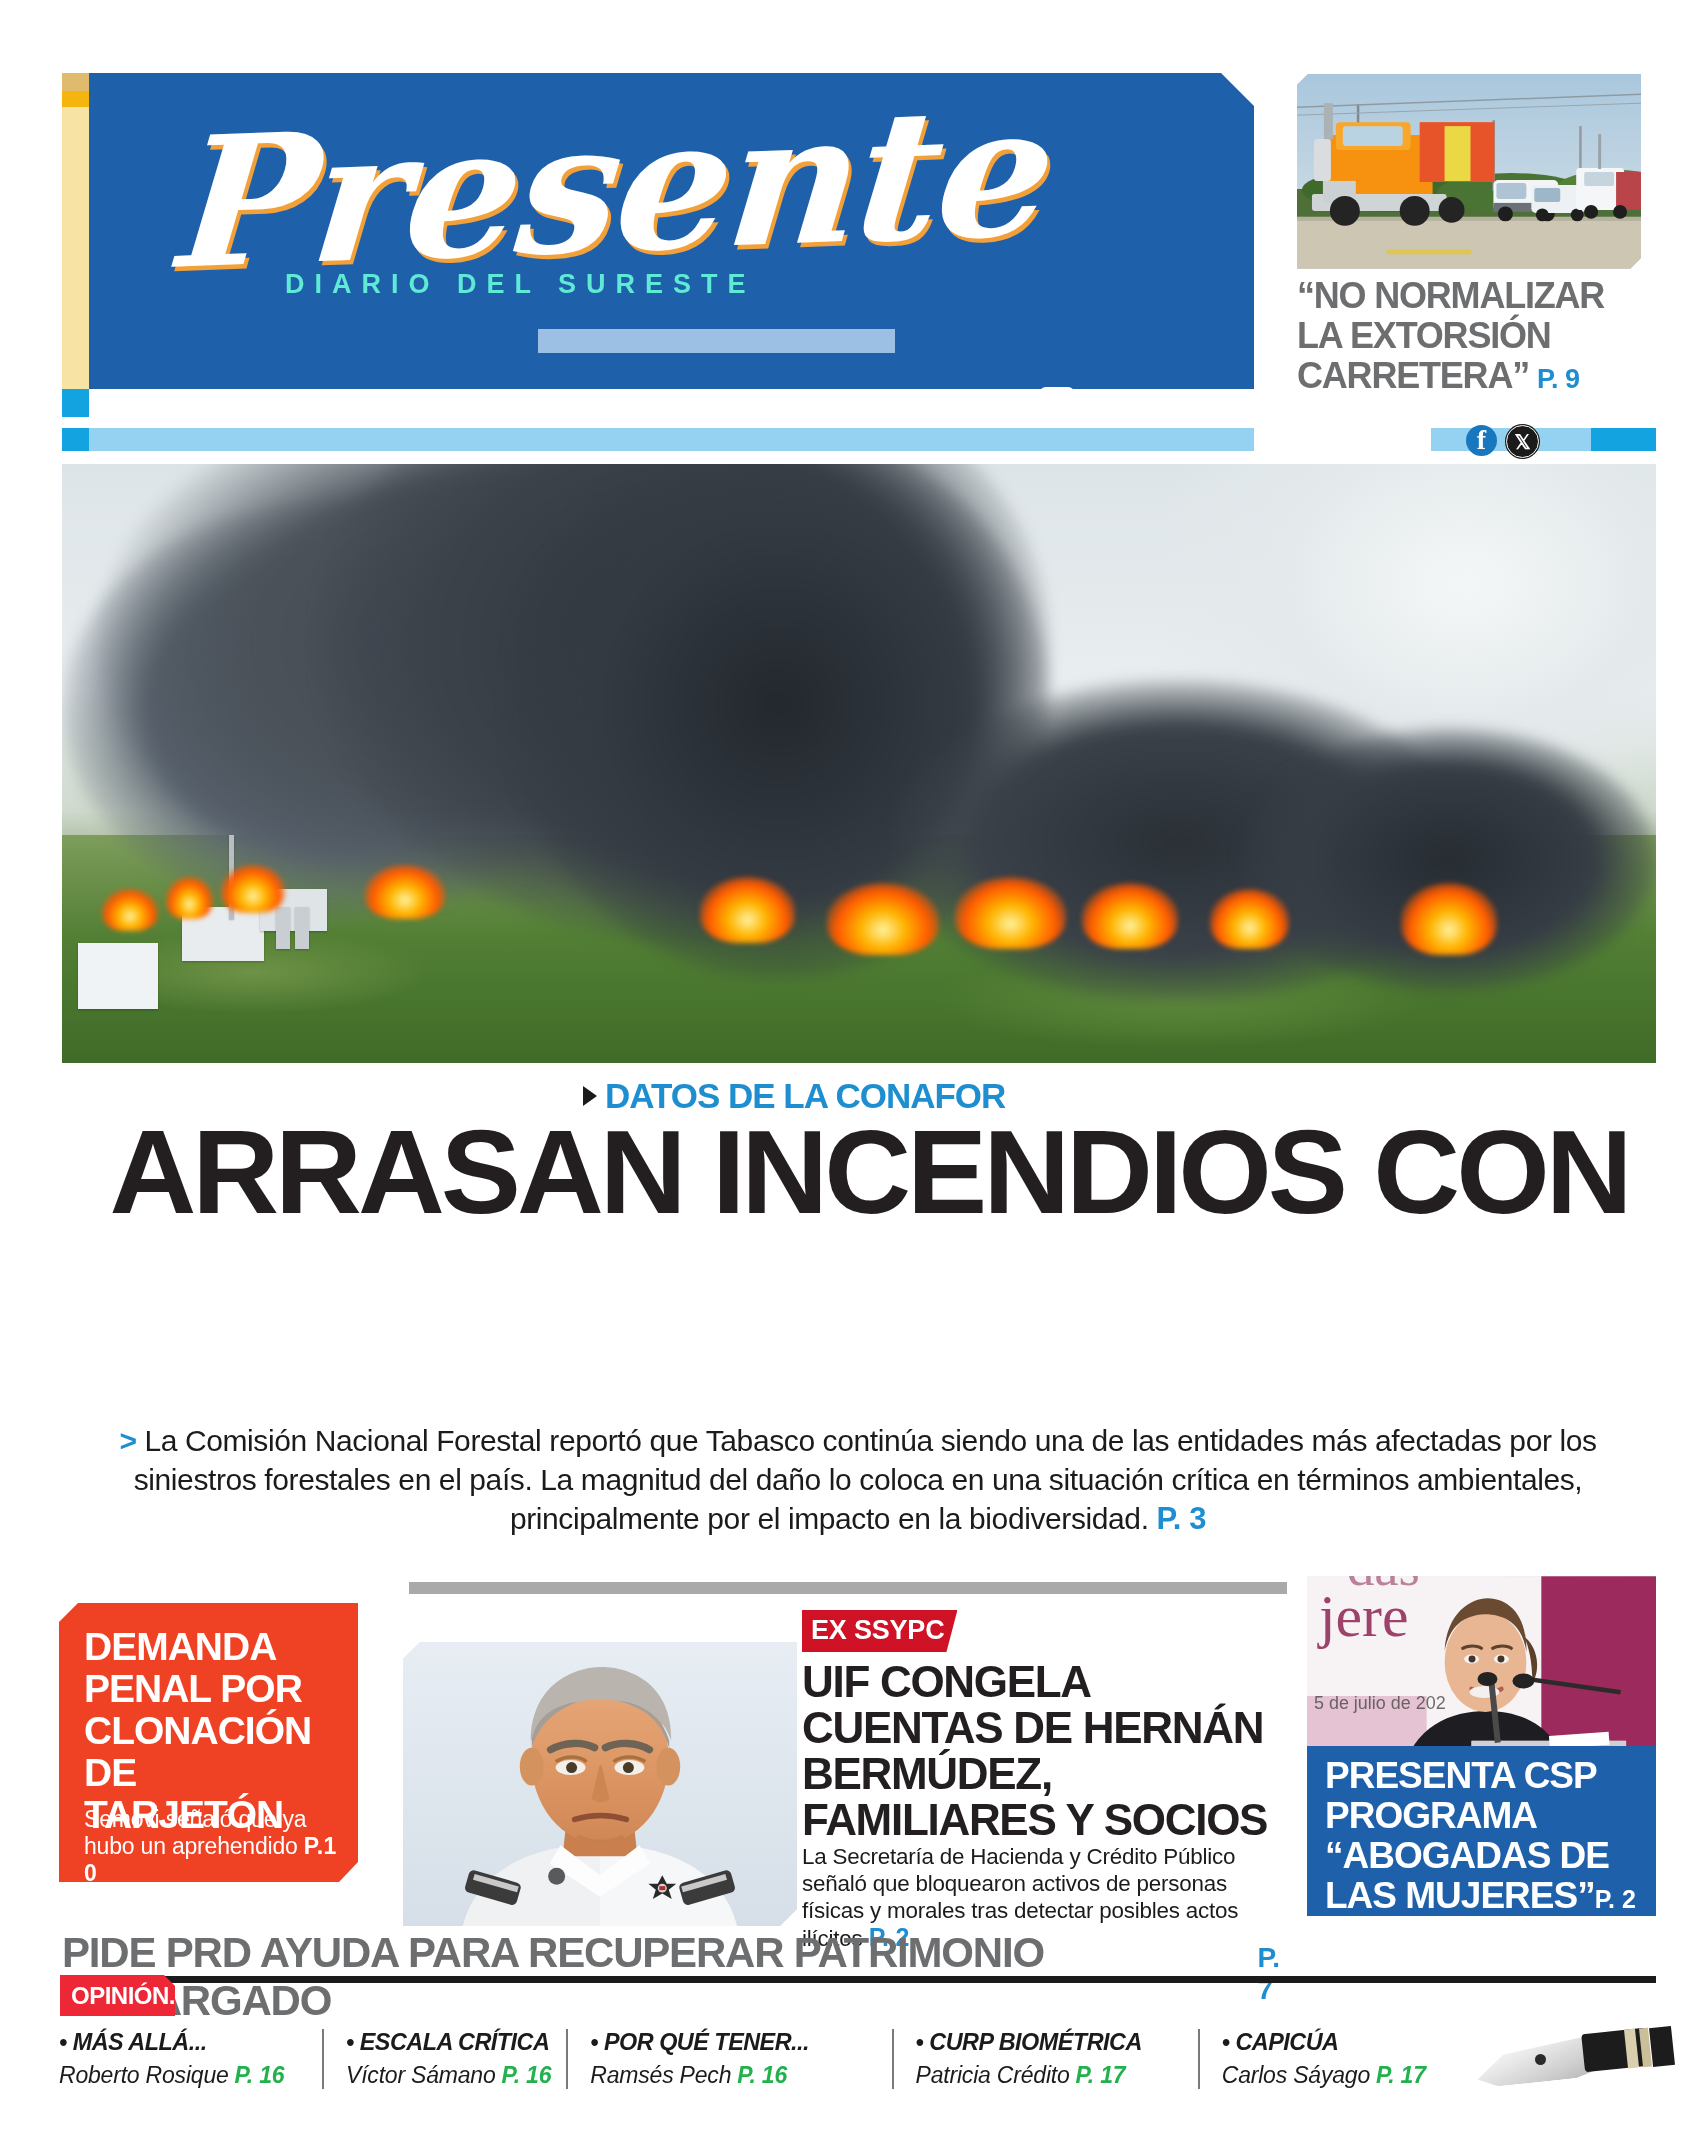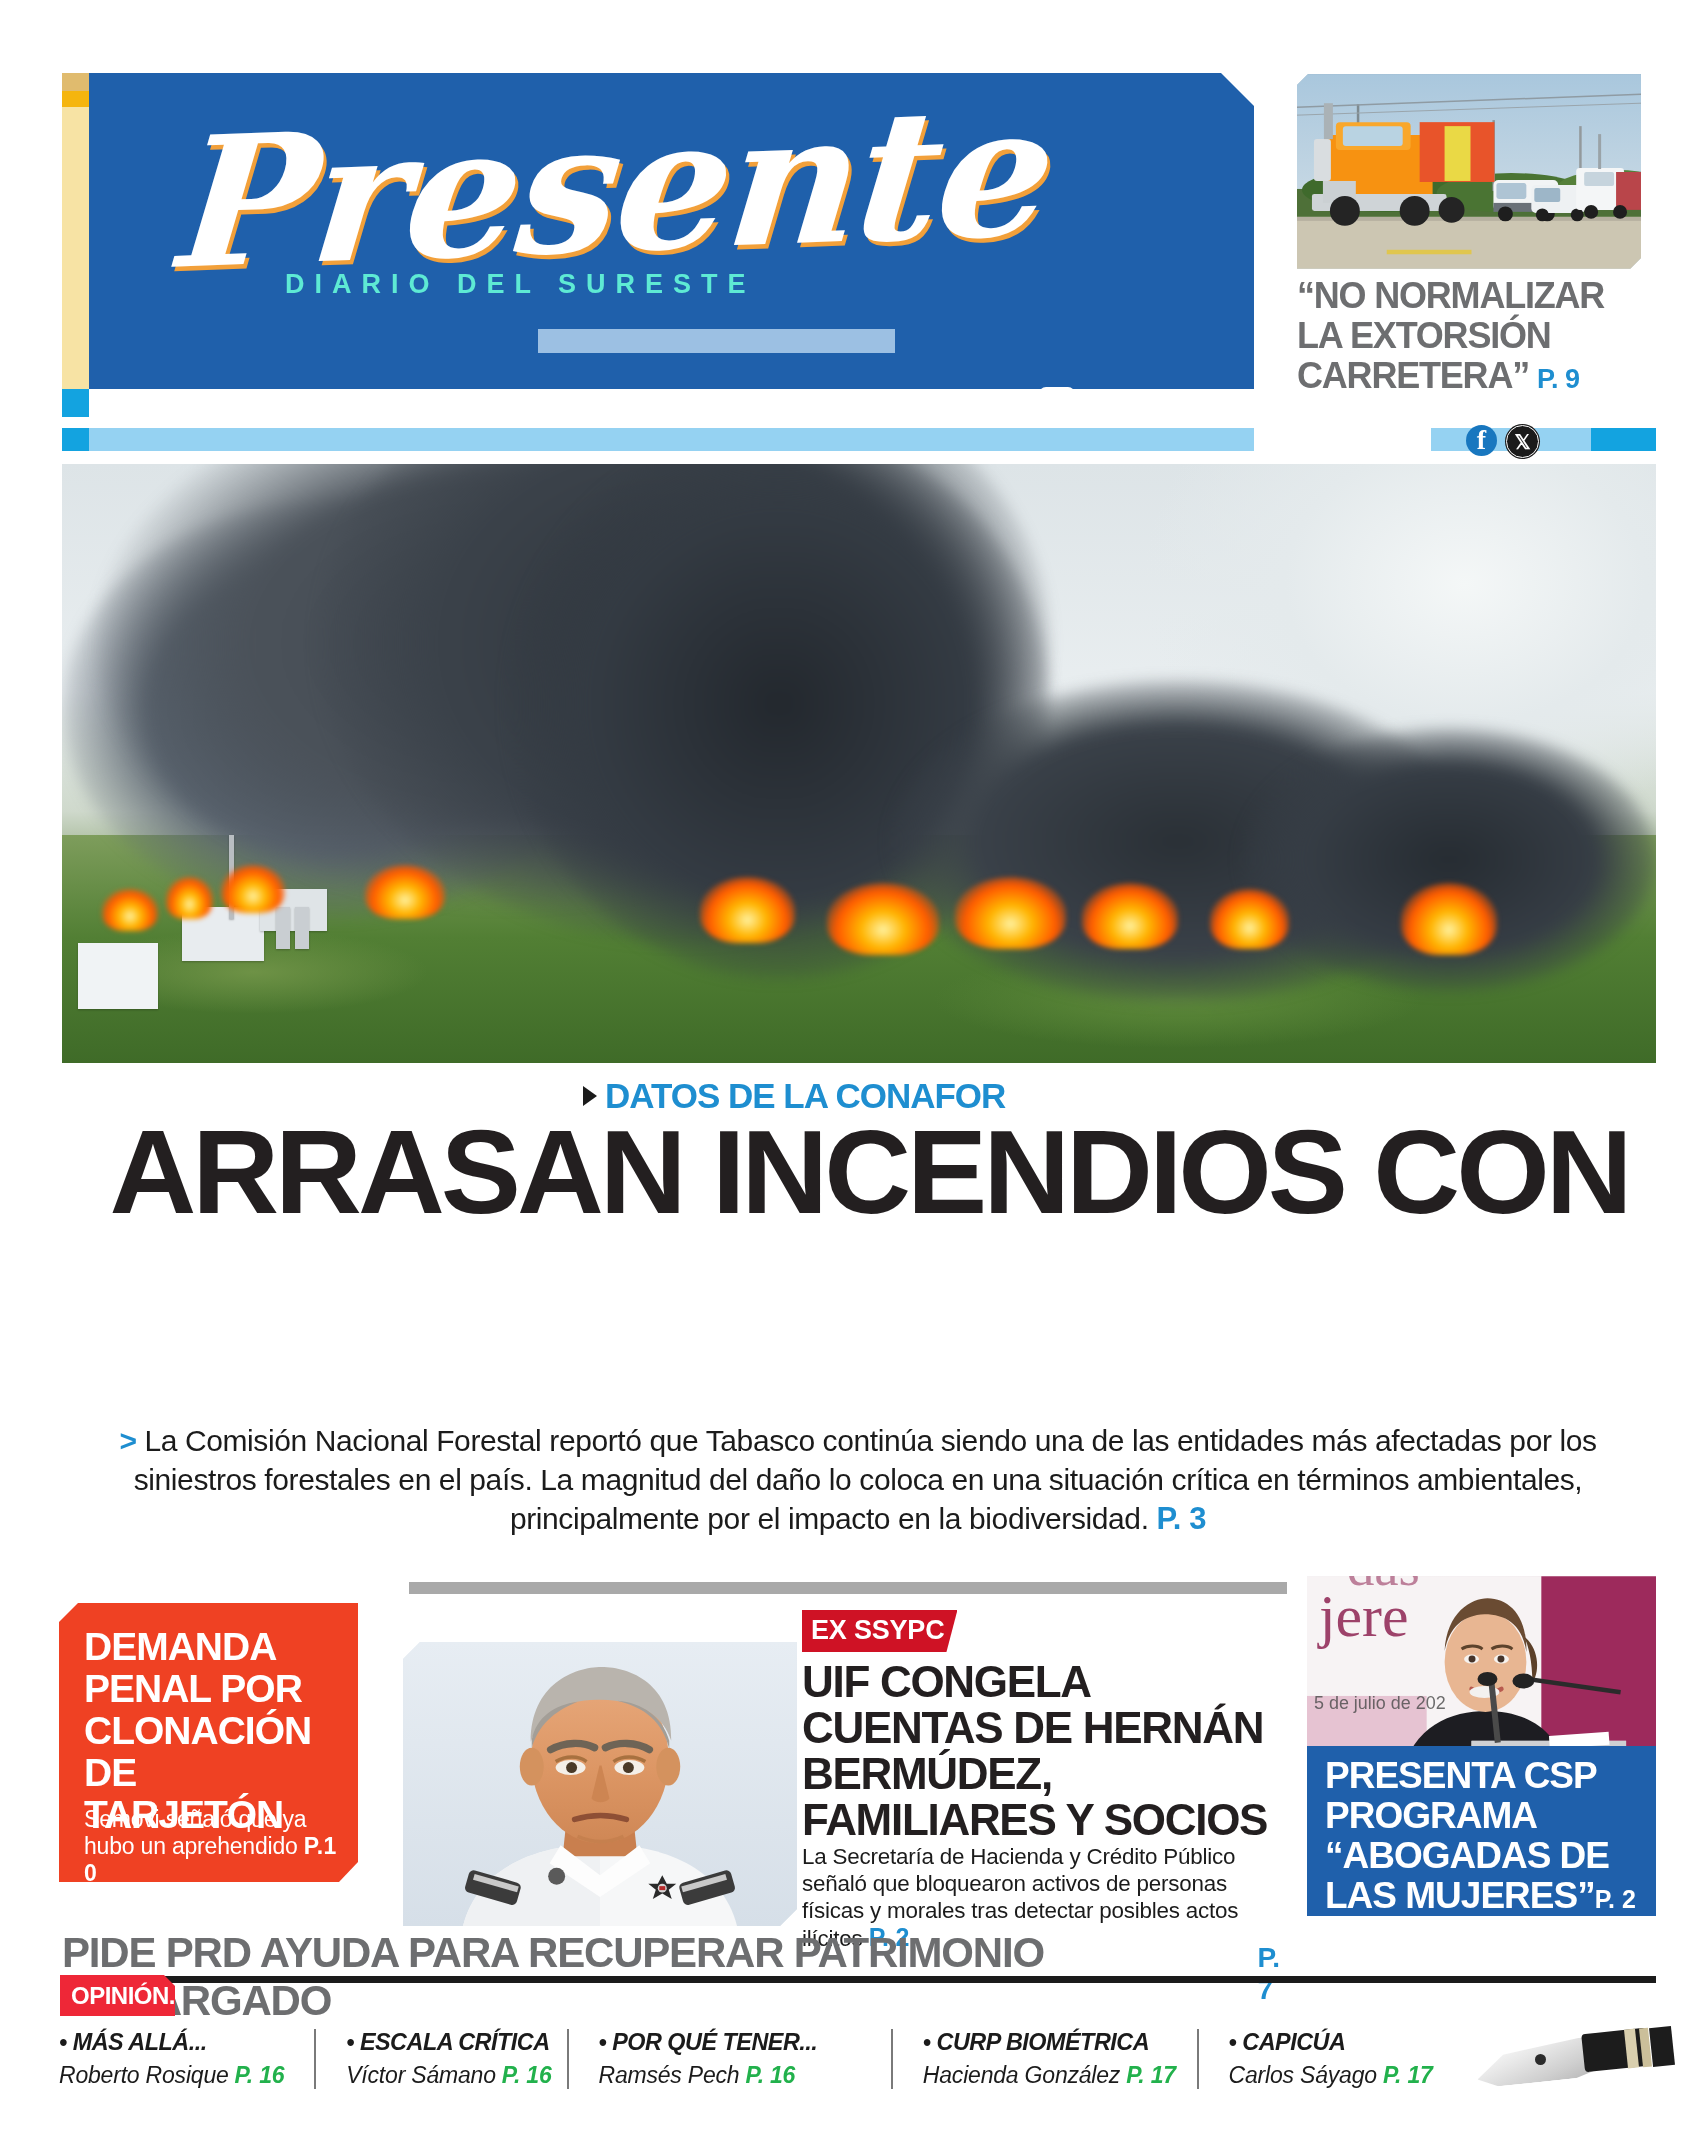--- a/index.html
+++ b/index.html
@@ -179,21 +179,21 @@
   
   .op-rule{position:absolute;left:135px;top:1976px;width:1521px;height:7px;background:#1b1b1b;}
   .op-badge{
     position:absolute;left:60px;top:1975px;width:115px;height:41px;background:#ee2737;
     clip-path:polygon(0 0, 104px 0, 115px 11px, 115px 41px, 0 41px);
   }
   .op-badge span{position:absolute;left:11px;top:7px;font-size:24px;font-weight:700;color:#fff;letter-spacing:-0.5px;}
 
   .columns{position:absolute;left:59px;top:2029px;width:1397px;display:flex;}
   .col{position:relative;padding-right:15px;font-style:italic;}
-  .col + .col{border-left:2px solid #7a7a7a;padding-left:30px;}
+  .col + .col{border-left:2px solid #7a7a7a;padding-left:22px;}
   .col-t{font-size:23.4px;font-weight:700;color:#1b1b1b;letter-spacing:-0.5px;white-space:nowrap;}
   .col-a{margin-top:6px;font-size:23px;color:#1b1b1b;letter-spacing:-0.2px;white-space:nowrap;}
   .col-a .pg{color:#22b14c;font-weight:700;margin-left:6px;}
 
   .pen{position:absolute;left:1476px;top:2011px;width:200px;height:100px;}
   .pen-nib{position:absolute;left:0;top:31px;width:125px;height:40px;
     background:linear-gradient(160deg,#ffffff 0%,#e9e9e9 35%,#cfcfcf 70%,#b5b5b5 100%);
     clip-path:polygon(0 31px, 28px 9px, 108px 0, 125px 8px, 125px 32px, 98px 40px, 20px 40px);
     transform:rotate(-6deg);}
   .pen-hole{position:absolute;left:59px;top:43px;width:11px;height:11px;border-radius:50%;background:#2b2b2b;}
@@ -473,21 +473,21 @@
     <div class="col" style="width:214px;">
       <div class="col-t">• ESCALA CRÍTICA</div>
       <div class="col-a"><span>Víctor Sámano</span><span class="pg">P. 16</span></div>
     </div>
     <div class="col" style="width:299px;">
       <div class="col-t">• POR QUÉ TENER...</div>
       <div class="col-a"><span>Ramsés Pech</span><span class="pg">P. 16</span></div>
     </div>
     <div class="col" style="width:279px;">
       <div class="col-t">• CURP BIOMÉTRICA</div>
-      <div class="col-a"><span>Hacienda González</span><span class="pg">P. 17</span></div>
+      <div class="col-a"><span>Patricia Crédito</span><span class="pg">P. 17</span></div>
     </div>
     <div class="col" style="width:229px;">
       <div class="col-t">• CAPICÚA</div>
       <div class="col-a"><span>Carlos Sáyago</span><span class="pg">P. 17</span></div>
     </div>
   </div>
 
   <div class="pen">
     <div class="pen-nib"></div>
     <div class="pen-hole"></div>

